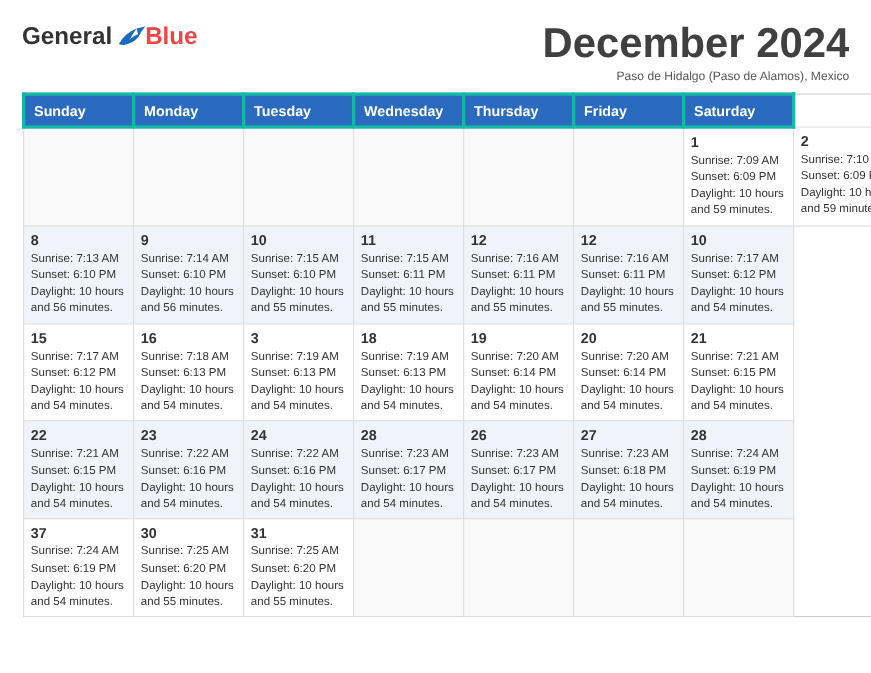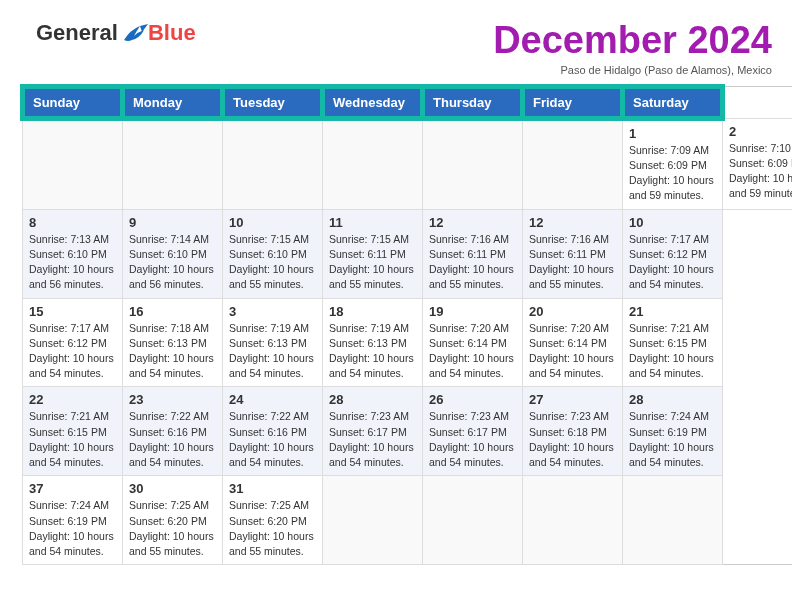--- a/index.html
+++ b/index.html
@@ -8,21 +8,20 @@
       background: #fff;
       width: 792px;
       min-height: 612px;
       padding: 20px;
     }
     .header {
       display: flex;
       justify-content: space-between;
       align-items: flex-start;
       margin-bottom: 8px;
-      margin-left: 16px;
     }
     .logo {
       display: flex;
       flex-direction: column;
       align-items: flex-start;
     }
     .logo-text {
       display: flex;
       align-items: center;
       font-size: 22px;
@@ -35,41 +34,41 @@
       width: 28px;
       height: 22px;
       margin-left: 2px;
     }
     .title-section {
       text-align: right;
     }
     .month-title {
       font-size: 38px;
       font-weight: bold;
-      color: #a21caf;
+      color: #404040;
       line-height: 1.1;
     }
     .location {
       font-size: 11px;
       color: #555;
       margin-top: 2px;
     }
     .calendar {
       width: 100%;
       border-collapse: collapse;
       border: 1px solid #ccc;
     }
     .calendar th {
       background: #2a6bbf;
       color: #fff;
       font-size: 13px;
       font-weight: bold;
       text-align: left;
       padding: 6px 8px;
-      border: 5px solid #14b8a6;
+      border: 3px solid #14b8a6;
     }
     .calendar td {
       vertical-align: top;
       padding: 5px 6px;
       border: 1px solid #ddd;
       font-size: 10.5px;
       color: #333;
       min-width: 100px;
       background: #fff;
     }

